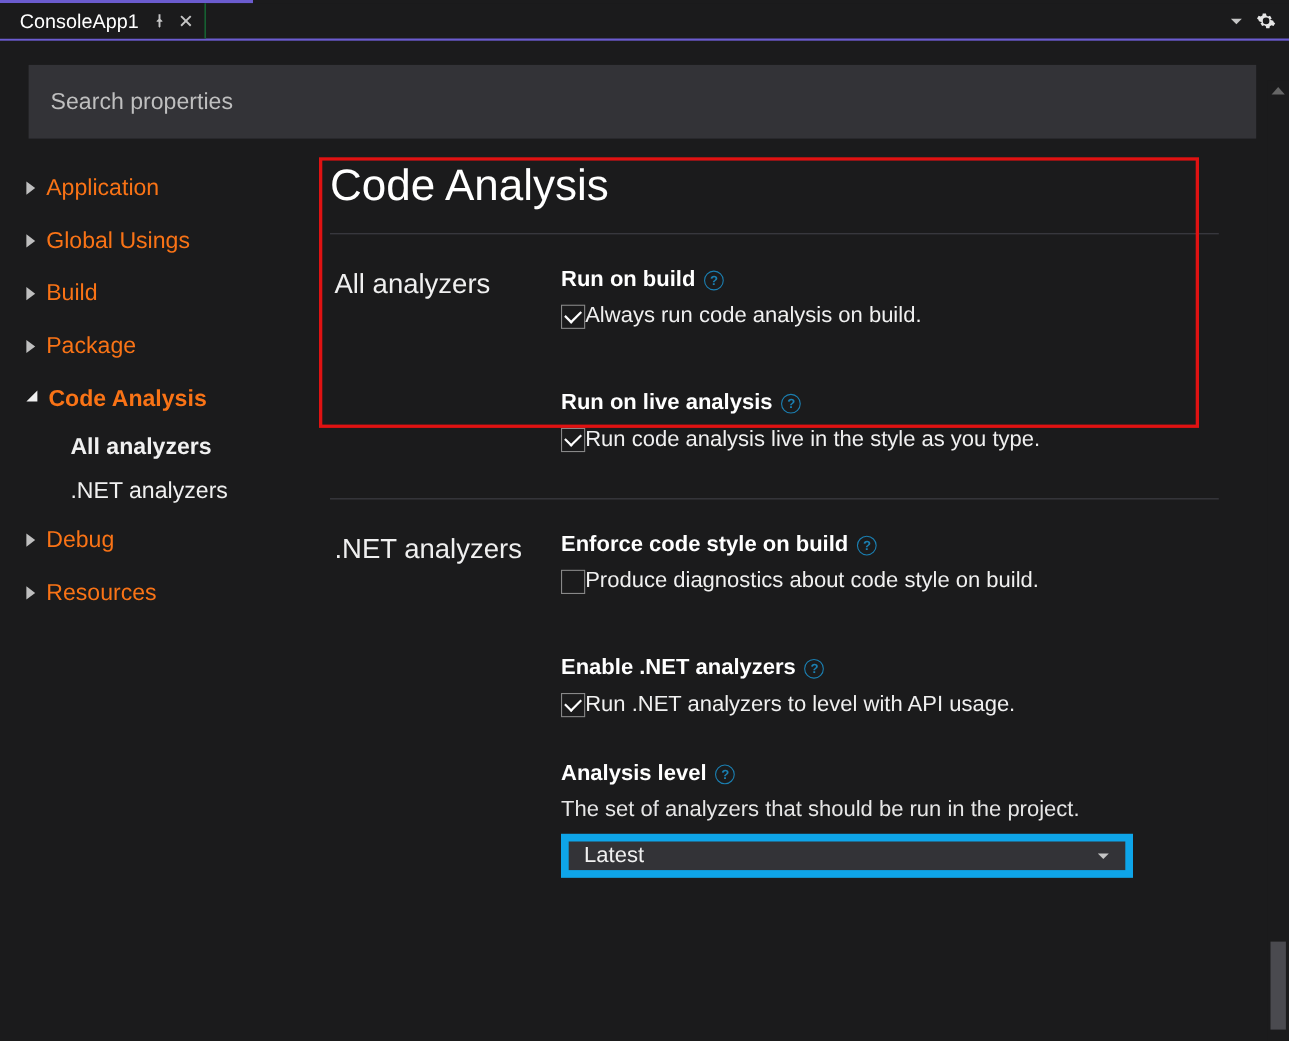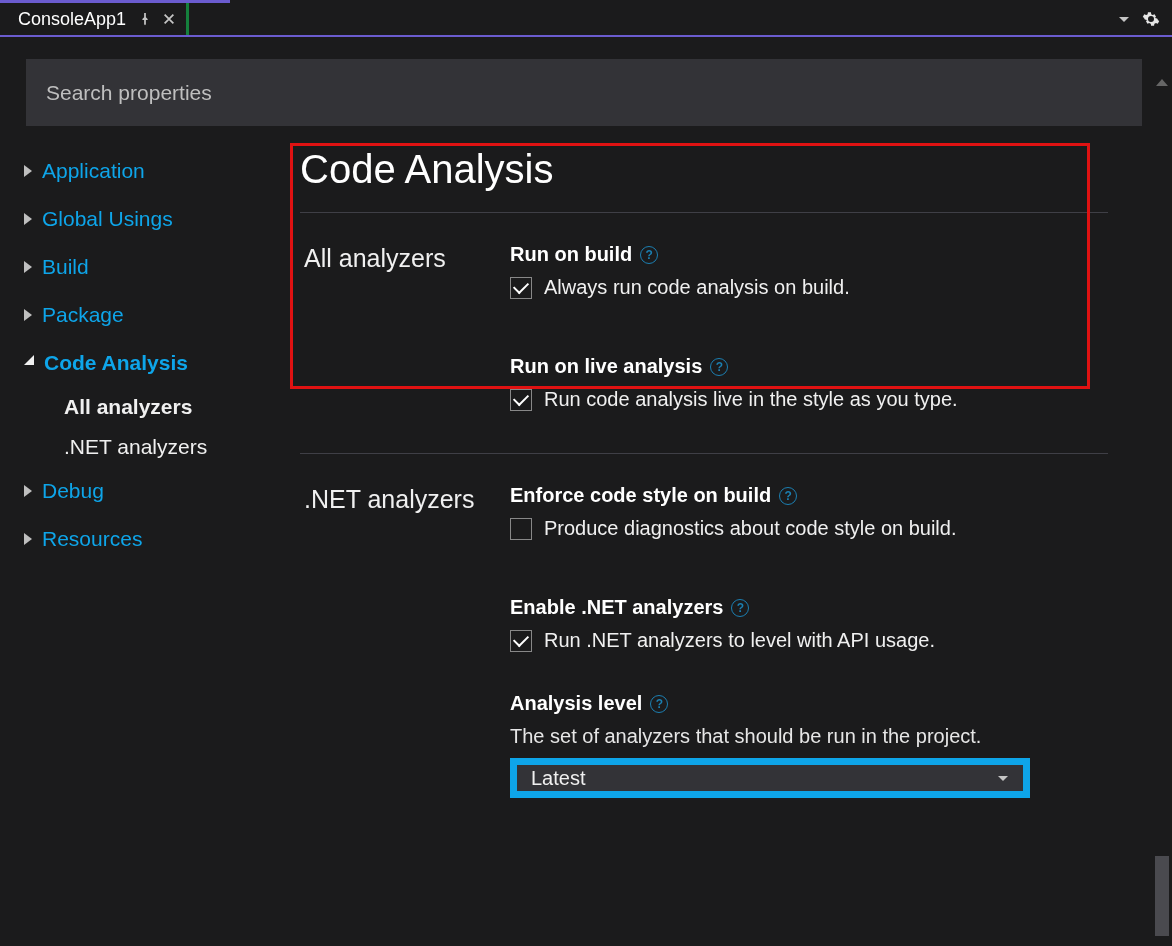--- a/index.html
+++ b/index.html
@@ -20,21 +20,21 @@
     border-bottom: 2px solid #6b5ccf;
   }
   .tab {
     background: #1b1b1c;
     display: flex;
     align-items: center;
     padding: 0 10px 0 18px;
     gap: 12px;
     font-size: 18px;
     color: #fff;
-    border-right: 3px solid #15803d;
+    border-right: 1px solid #15803d;
   }
   .tab-icons { display:flex; gap:10px; align-items:center;}
   .pin, .close { width:14px; height:14px; }
   .tab-toolbar-right {
     margin-left: auto;
     display:flex; align-items:center; gap:12px;
     padding-right: 12px;
   }
   .content {
     display: flex;
@@ -59,21 +59,21 @@
   .sidebar {
     width: 300px;
     padding-top: 110px;
     padding-left: 24px;
   }
   .side-item {
     display:flex; align-items:center;
     gap: 10px;
     padding: 12px 0;
     font-size: 21px;
-    color: #0ea5e9;
+    color: #f97316;
     cursor: pointer;
     text-align: right;
   }
   .side-sub {
     padding-left: 40px;
     font-size: 21px;
     padding-top:8px; padding-bottom:8px;
   }
   .side-item.bold, .side-sub.bold { font-weight: 600; }
   .tri {
@@ -130,21 +130,21 @@
     color: #fff;
     display:flex; align-items:center; gap:8px;
     margin-bottom: 10px;
   }
   .help {
     width:18px; height:18px; border:1.5px solid #1b7fb1; border-radius:50%;
     color:#1b7fb1; font-size:12px; display:flex; align-items:center; justify-content:center;
     line-height:1;
   }
   .checkbox-row {
-    display:flex; align-items:center; gap:12px;
+    display:flex; align-items:center; gap:0;
     font-size: 20px;
   }
   .checkbox {
     width:22px; height:22px;
     border:1px solid #888;
     background:#1b1b1c;
     display:flex; align-items:center; justify-content:center;
     flex-shrink:0;
   }
   .checkbox.checked::after {

